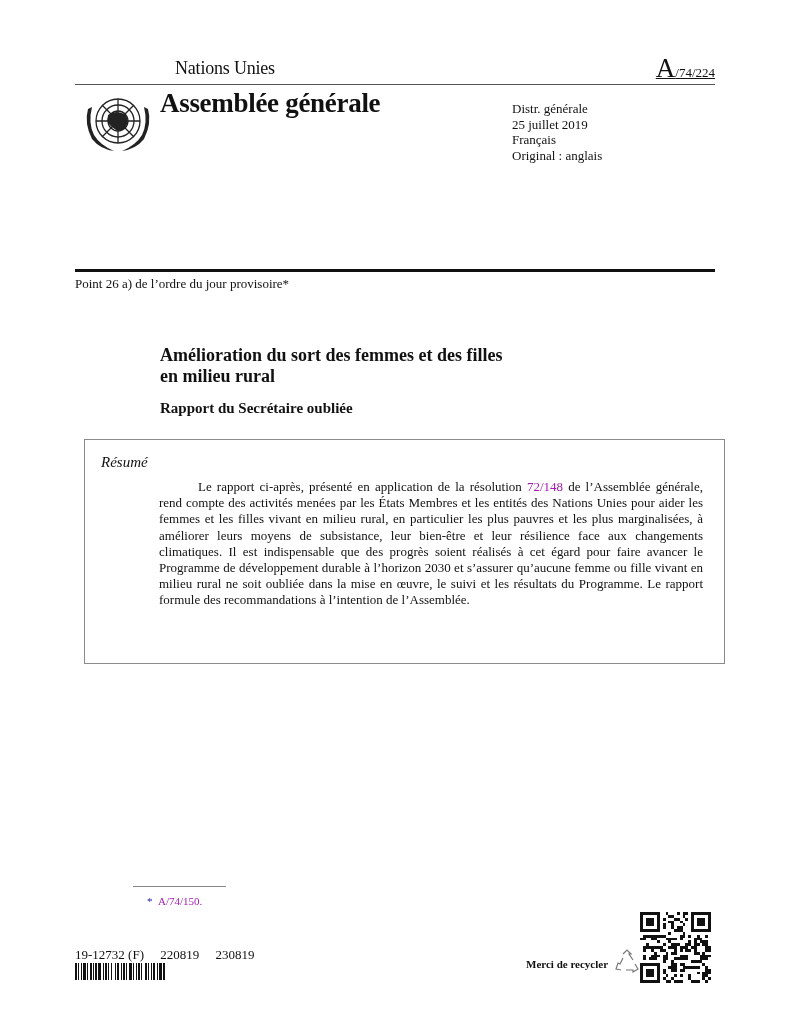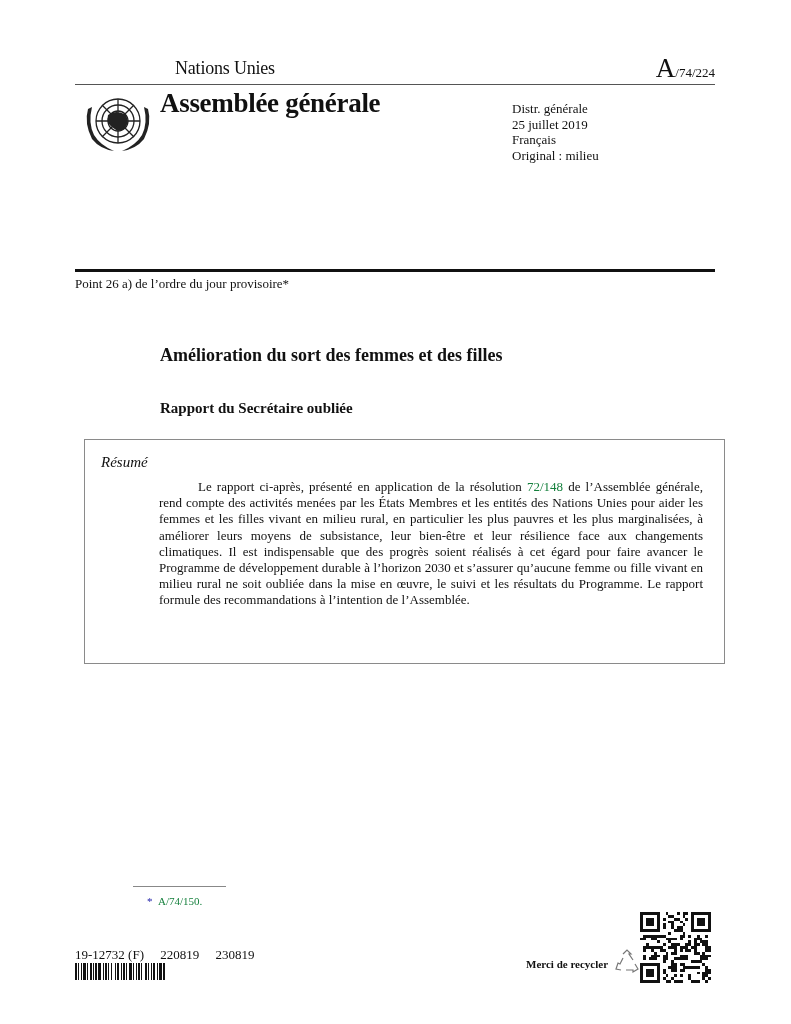--- a/index.html
+++ b/index.html
@@ -2,39 +2,39 @@
 <html><head>
   <meta charset="utf-8">
   <style>
     html, body { margin: 0; padding: 0; background: #ffffff; }
     body {
       width: 791px; height: 1024px; position: relative; overflow: hidden;
       font-family: "Liberation Serif", "DejaVu Serif", serif; color: #111;
     }
     .abs { position: absolute; }
     .org-name { left: 160px; top: 58px; font-size: 18px; letter-spacing: -0.2px; margin-left: 15px; }
-    .symbol { right: 76px; top: 53px; white-space: nowrap; }
+    .symbol { right: 76px; top: 53px; white-space: nowrap; text-decoration: underline; }
     .symbol .big { font-size: 27px; }
     .symbol .small { font-size: 13px; }
     .rule-thin { left: 75px; top: 84px; width: 640px; height: 0; border-top: 1px solid #555; }
     .emblem { left: 80px; top: 89px; width: 76px; height: 66px; }
     .body-name { left: 160px; top: 88px; font-size: 27px; font-weight: bold; letter-spacing: -0.3px; }
     .distr { left: 512px; top: 101px; font-size: 13px; line-height: 15.5px; }
     .rule-thick { left: 75px; top: 269px; width: 640px; height: 3px; background: #111; }
     .session { left: 75px; top: 276px; font-size: 13px; line-height: 15px; }
     .session .b { font-weight: bold; }
     .title { left: 160px; top: 345px; font-size: 18px; font-weight: bold; line-height: 21px; }
     .subtitle { left: 160px; top: 400px; font-size: 15px; font-weight: bold; }
     .box { left: 84px; top: 439px; width: 641px; height: 225px; border: 1px solid #8a8a8a; box-sizing: border-box; }
     .resume-label { left: 101px; top: 454px; font-size: 15px; font-style: italic; }
     .resume-text {
       left: 159px; top: 479px; width: 544px; font-size: 13px; line-height: 16.2px;
       text-align: justify; text-indent: 39px;
     }
-    .link { color: #15803d; }
+    .link { color: #a21caf; }
     .fn-rule { left: 133px; top: 886px; width: 93px; border-top: 1px solid #888; }
     .footnote { left: 147px; top: 895px; font-size: 11px; color: #1a1aa6; }
     .job { left: 75px; top: 947px; font-size: 13px; white-space: pre; }
     .barcode { left: 75px; top: 963px; width: 133px; height: 17px; display: flex; }
     .barcode span { display: block; height: 100%; background: #111; }
     .recycle-text { left: 526px; top: 958px; font-size: 11px; font-weight: bold; }
     .recycle-icon { left: 613px; top: 948px; width: 28px; height: 28px; }
     .qr { left: 640px; top: 912px; width: 71px; height: 71px; }
   </style>
 </head>
@@ -62,31 +62,32 @@
     <path d="M68 20 Q72 34 64 50 Q56 60 42 62 Q56 56 62 46 Q68 34 64 18Z"></path>
   </g>
 </svg>
 
 <div class="abs body-name">Assemblée générale</div>
 
 <div class="abs distr">
   <div>Distr. générale</div>
   <div>25 juillet 2019</div>
   <div>Français</div>
-  <div>Original : milieu</div>
+  <div>Original : anglais</div>
 </div>
 
 <div class="abs rule-thick"></div>
 
 <div class="abs session">
   <div>Point 26 a) de l’ordre du jour provisoire*</div>
 </div>
 
 <div class="abs title">
   <div>Amélioration du sort des femmes et des filles</div>
+  <div>en milieu rural</div>
 </div>
 <div class="abs subtitle">Rapport du Secrétaire oubliée</div>
 
 <div class="abs box"></div>
 <div class="abs resume-label">Résumé</div>
 <div class="abs resume-text"><span>Le rapport ci-après, présenté en application de la résolution </span><a class="link">72/148</a><span> de l’Assemblée générale, rend compte des activités menées par les États Membres et les entités des Nations Unies pour aider les femmes et les filles vivant en milieu rural, en particulier les plus pauvres et les plus marginalisées, à améliorer leurs moyens de subsistance, leur bien-être et leur résilience face aux changements climatiques. Il est indispensable que des progrès soient réalisés à cet égard pour faire avancer le Programme de développement durable à l’horizon 2030 et s’assurer qu’aucune femme ou fille vivant en milieu rural ne soit oubliée dans la mise en œuvre, le suivi et les résultats du Programme. Le rapport formule des recommandations à l’intention de l’Assemblée.</span></div>
 
 <div class="abs fn-rule"></div>
 <div class="abs footnote">
   <span>*</span>&nbsp;&nbsp;<a class="link">A/74/150.</a>

